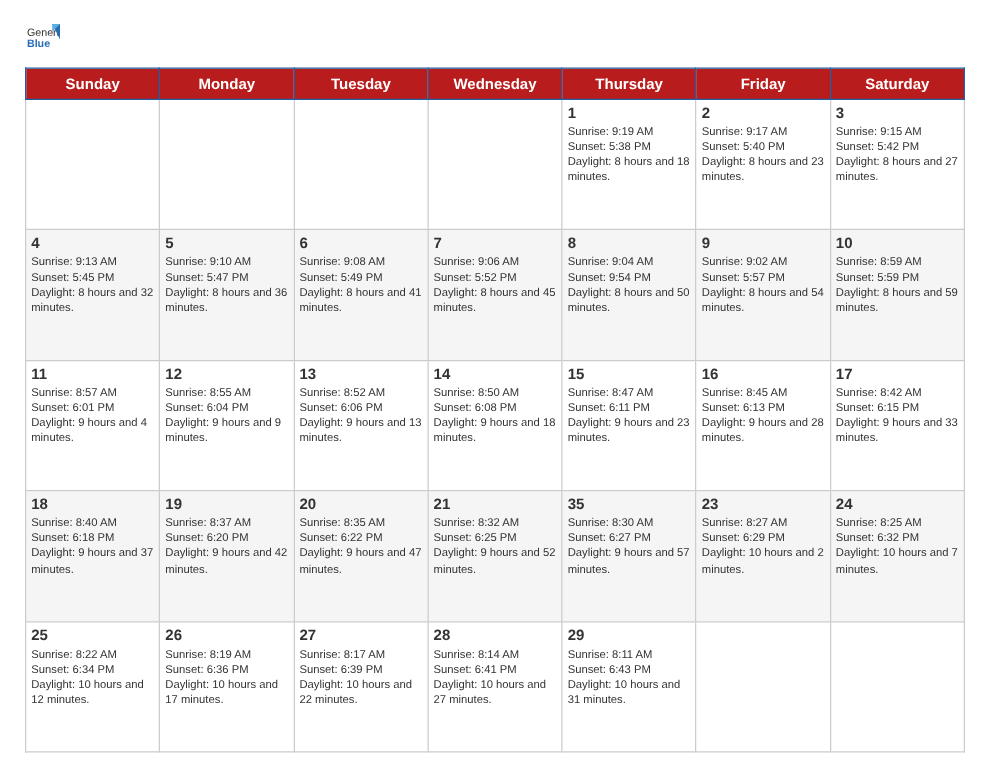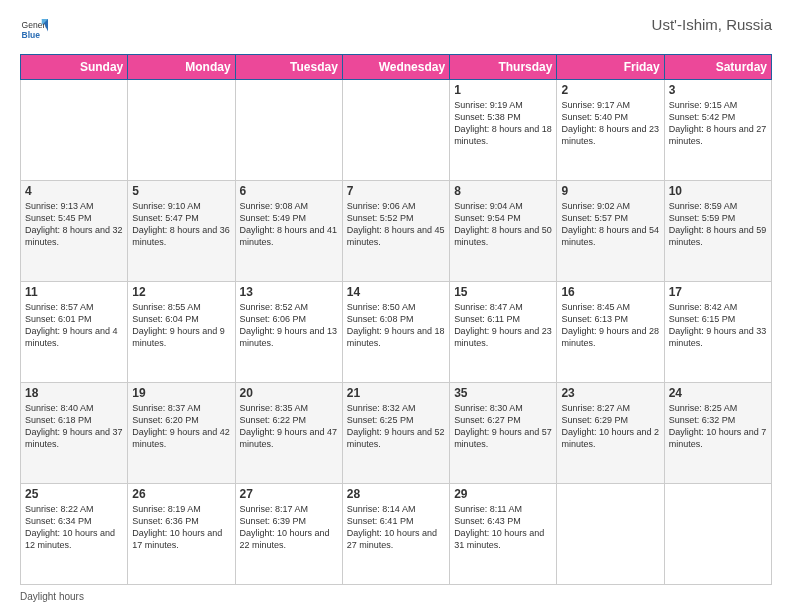--- a/index.html
+++ b/index.html
@@ -46,26 +46,26 @@
       color: #555;
     }
     .calendar {
       flex: 1;
       border: 1px solid #ccc;
       border-collapse: collapse;
       width: 100%;
       table-layout: fixed;
     }
     .calendar th {
-      background-color: #ec4899;
+      background-color: #b91c1c;
       color: #fff;
       font-size: 12px;
       font-weight: bold;
       padding: 5px 4px;
-      text-align: right;
+      text-align: center;
       border: 1px solid #2060a0;
     }
     .calendar td {
       border: 1px solid #ccc;
       vertical-align: top;
       padding: 3px 4px;
       font-size: 9.5px;
       color: #333;
       height: 88px;
     }
@@ -105,21 +105,20 @@
   <div class="header">
     <div class="logo">
       <svg class="logo-icon" viewBox="0 0 36 36">
         <text x="2" y="16" font-size="11" fill="#333" font-family="Arial">General</text>
         <text x="2" y="28" font-size="11" fill="#2a6db5" font-family="Arial" font-weight="bold">Blue</text>
         <polygon points="28,4 36,4 36,20" fill="#2a6db5"></polygon>
         <polygon points="28,4 36,4 28,12" fill="#5baee0"></polygon>
       </svg>
     </div>
     <div class="title-block">
-      <div class="location">Ust'-Ishim, Russia</div>
     </div>
   </div>
 
   <table class="calendar">
     <thead>
       <tr>
 
       <th>Sunday</th>
           <th>Monday</th>
           <th>Tuesday</th>
@@ -345,16 +344,13 @@
 Sunset: 6:43 PM
 Daylight: 10 hours
 and 31 minutes.</div>
           </td>
           <td class="empty-cell"></td>
           <td class="empty-cell"></td>
         </tr>
       </tbody>
   </table>
 
-  <div class="footer">
-    <span>Daylight hours</span>
-  </div>
 </div>
 
 </body></html>

